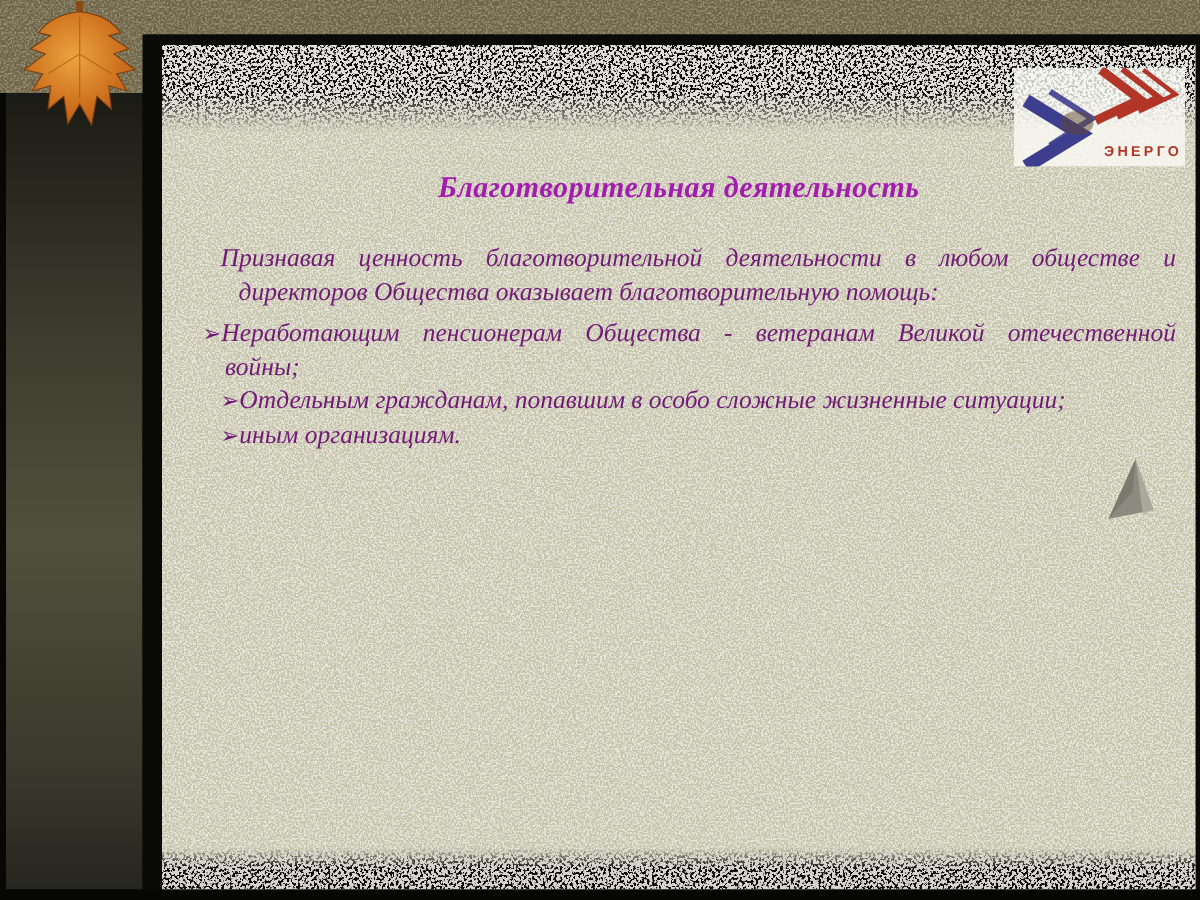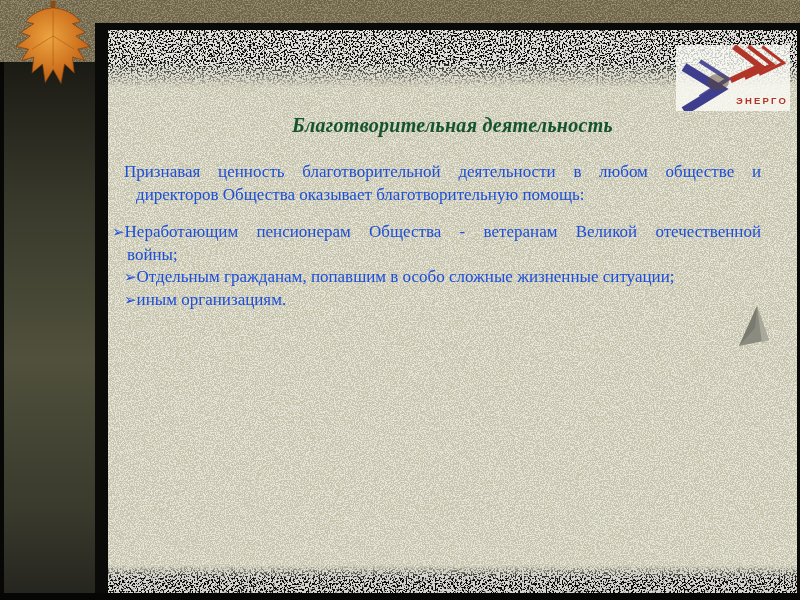--- a/index.html
+++ b/index.html
@@ -19,29 +19,29 @@
   .content{
     position:absolute;left:108px;top:30px;width:689px;height:563px;
     background:#c6c4aa;overflow:hidden;
   }
   .fill-tex{position:absolute;left:0;top:0;}
   .band{position:absolute;left:0;width:689px;}
   .band.top{top:0;height:58px;}
   .band.bot{bottom:0;height:28px;}
   .title{
     position:absolute;top:84px;left:0;width:100%;text-align:center;z-index:4;
-    font-size:20px;font-weight:bold;font-style:italic;color:#14532d;letter-spacing:.3px;
+    font-size:20px;font-weight:bold;font-style:italic;color:#a21caf;letter-spacing:.3px;
   }
   .textblock{
-    position:absolute;top:131px;left:16px;width:637px;z-index:4;
-    font-size:17px;line-height:22.6px;color:#1d4ed8;
+    position:absolute;top:131px;left:39px;width:637px;z-index:4;
+    font-size:17px;line-height:22.6px;color:#701a75;font-style:italic;
   }
   .jl{text-align:justify;text-align-last:justify;}
   .ll{text-align:left;padding-left:12px;}
-  .bullets{margin-top:15px;margin-left:-12px;}
+  .bullets{margin-top:5px;margin-left:-12px;}
   .bullet-wrap{padding-left:15px;}
   .mk{font-family:"DejaVu Sans",sans-serif;font-size:15px;}
   .logo{position:absolute;left:676px;top:45px;width:114px;height:66px;z-index:5;}
   .fold{position:absolute;left:728px;top:300px;width:50px;height:52px;z-index:4;}
   .leaf{position:absolute;left:10px;top:0;width:88px;height:86px;z-index:3;}
 </style>
 </head>
 <body>
 
 <svg width="0" height="0" style="position:absolute" aria-hidden="true">

